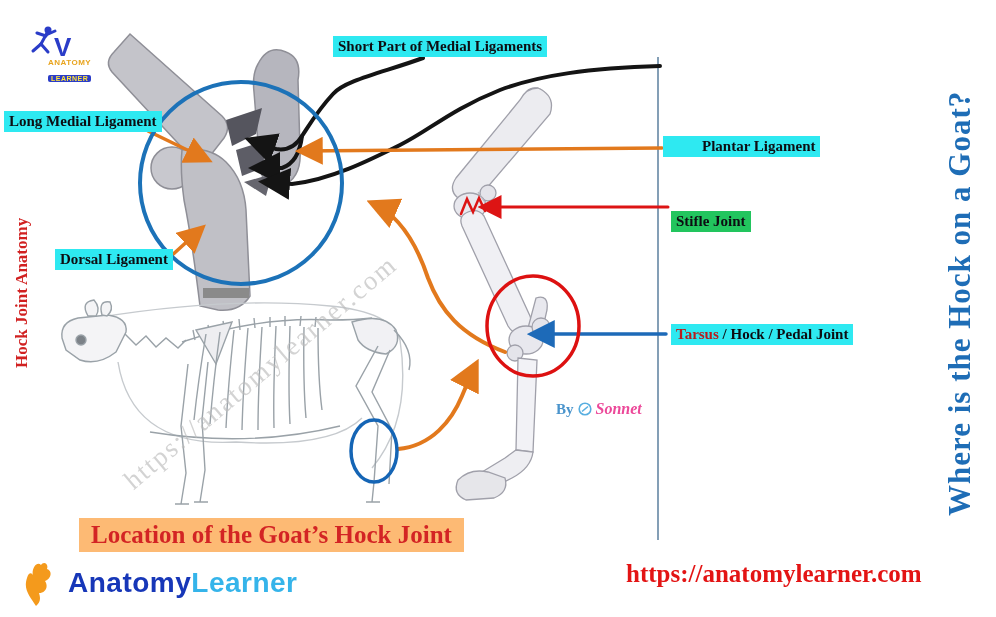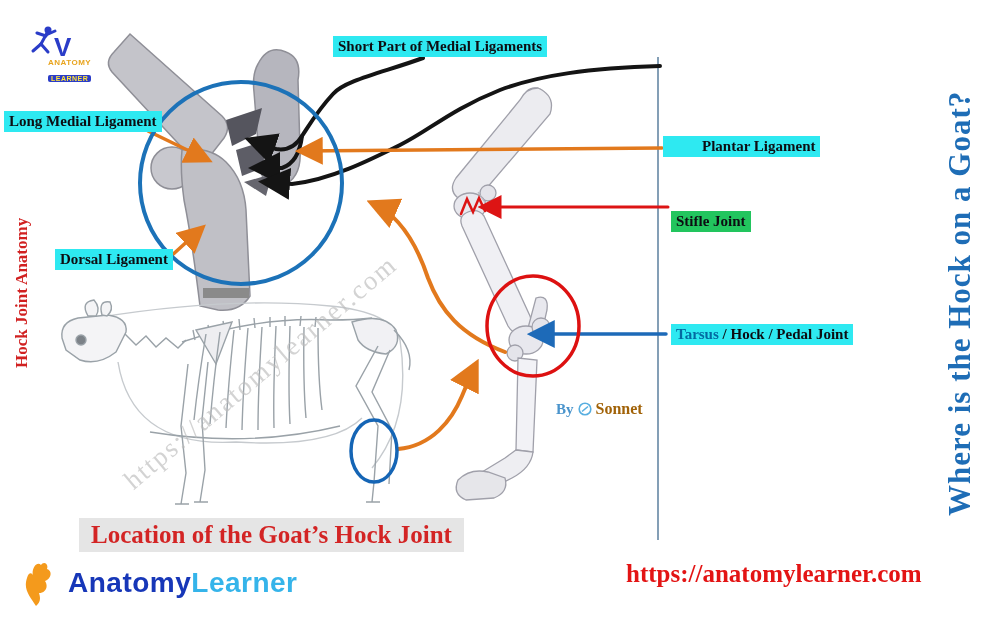--- a/index.html
+++ b/index.html
@@ -5,42 +5,42 @@
   html,body{margin:0;padding:0;background:#ffffff;}
   #stage{position:relative;width:996px;height:617px;overflow:hidden;background:#ffffff;
          font-family:"Liberation Serif", serif;}
   svg{display:block;}
   .abs{position:absolute;}
   
   .lbl{position:absolute;background:#2ee9f1;color:#0d0d12;font-weight:bold;
        font-size:15px;line-height:19px;padding:1px 5px;white-space:nowrap;
        font-family:"Liberation Serif", serif;}
   .lbl.yellow{background:#22c55e;margin-top:16px;}
-  .lbl .blue-word{color:#0369a1;}
+  .lbl .blue-word{color:#b91c1c;}
   
   .vert{position:absolute;writing-mode:vertical-rl;transform:rotate(180deg);
         font-weight:bold;white-space:nowrap;font-family:"Liberation Serif", serif;}
   #left-vert{left:12px;top:218px;height:150px;font-size:17px;color:#d12121;}
   #right-vert{left:942px;top:30px;height:486px;font-size:31px;color:#1e6db6;letter-spacing:1px;}
   
-  #caption{position:absolute;left:79px;top:518px;background:#e5e5e5;color:#d32424;
+  #caption{position:absolute;left:79px;top:518px;background:#fdba74;color:#d32424;
            font-weight:bold;font-size:25px;line-height:30px;padding:2px 12px;white-space:nowrap;}
   
   #logo-bottom{position:absolute;left:20px;top:560px;display:flex;align-items:center;gap:16px;}
   #logo-bottom .wordmark{font-family:"Liberation Sans", sans-serif;font-weight:bold;
            font-size:28px;letter-spacing:0.5px;white-space:nowrap;}
   #logo-bottom .w1{color:#1737b8;}
   #logo-bottom .w2{color:#35b4ea;}
   
   #site-url{position:absolute;left:626px;top:560px;color:#e31414;font-weight:bold;
             font-size:25px;white-space:nowrap;}
   
   #by-sonnet{position:absolute;left:556px;top:400px;display:flex;align-items:center;gap:4px;
              color:#4a94cc;font-size:15px;font-weight:bold;}
-  #by-sonnet .sonnet{font-weight:bold;color:#a16207;font-size:16px;}
+  #by-sonnet .sonnet{font-style:italic;font-weight:bold;color:#ec4899;font-size:16px;}
   
   #diag-watermark{position:absolute;left:118px;top:472px;transform:rotate(-40deg);
                   transform-origin:0 0;color:#bcbcbc;opacity:0.65;font-size:27px;
                   letter-spacing:2px;white-space:nowrap;font-family:"Liberation Serif", serif;}
   
   #logo-top{position:absolute;left:26px;top:24px;width:78px;height:60px;}
   #logo-top .rows{position:absolute;left:22px;top:34px;font-family:"Liberation Sans", sans-serif;}
   #logo-top .r1{color:#e8a41e;font-weight:bold;font-size:8px;letter-spacing:0.5px;}
   #logo-top .r2{background:#2a3cc8;color:#ffe23a;font-weight:bold;font-size:7px;
                 padding:0 3px;border-radius:2px;letter-spacing:0.5px;display:inline-block;}

